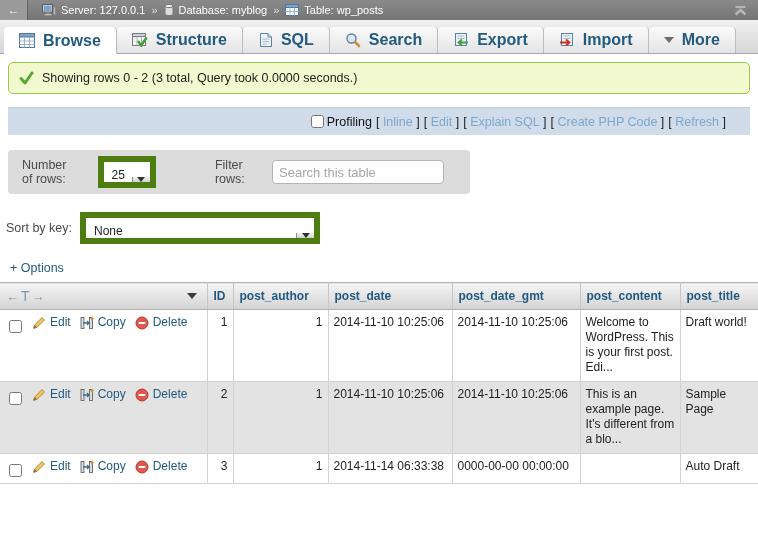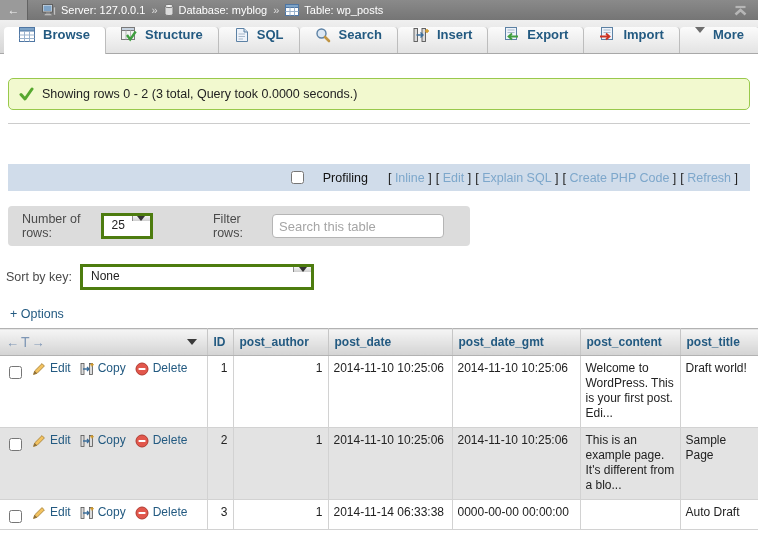--- a/index.html
+++ b/index.html
@@ -10,40 +10,40 @@
   
   .topbar{height:20px;background:linear-gradient(#8a8a8a,#757575);display:flex;align-items:center;color:#fff;font-size:11px;}
   .back{width:27px;height:20px;background:#9a9a9a;border-right:1px solid #636363;display:flex;align-items:center;justify-content:center;color:#f2f2f2;font-size:12px;cursor:pointer;}
   .crumbs{display:flex;align-items:center;gap:5px;margin-left:14px;flex:1;}
   .crumb{color:#fff;text-decoration:none;cursor:pointer;}
   .sep{color:#ddd;margin:0 1px;}
   .cicon{display:inline-flex;align-items:center;}
   .scrolltop{margin-right:10px;cursor:pointer;display:flex;align-items:center;}
   
   .tabs{height:33px;background:linear-gradient(#f0f0f0,#d6d6d6);border-bottom:1px solid #a8a8a8;display:flex;align-items:flex-end;padding-left:4px;}
-  .tab{height:26px;display:flex;align-items:flex-start;gap:8px;padding:0 15px;border-right:1px solid #bdbdbd;font-weight:bold;color:#235a81;font-size:13px;background:linear-gradient(#fbfbfb,#e3e3e3);border-radius:4px 4px 0 0;cursor:pointer;}
+  .tab{height:26px;display:flex;align-items:center;gap:8px;padding:0 15px;border-right:1px solid #bdbdbd;font-weight:bold;color:#235a81;font-size:16px;background:linear-gradient(#fbfbfb,#e3e3e3);border-radius:4px 4px 0 0;cursor:pointer;}
   .tab.active{background:#fff;height:27px;margin-bottom:-1px;border-right:1px solid #bdbdbd;}
   .ticon{display:inline-flex;align-items:center;}
   .tri-down{width:0;height:0;border-left:5px solid transparent;border-right:5px solid transparent;border-top:6px solid #6d6d6d;display:inline-block;}
   
-  .message{margin:24px 8px 13px 8px;background:#f2f9cf;border:1px solid #99c94c;border-radius:5px;padding:8px 10px;display:flex;align-items:center;gap:8px;color:#222;font-size:12.5px;}
+  .message{margin:8px 8px 13px 8px;background:#f2f9cf;border:1px solid #99c94c;border-radius:5px;padding:8px 10px;display:flex;align-items:center;gap:8px;color:#222;font-size:12.5px;}
   
   .querybox{margin:0 8px;border-top:1px solid #ccc;}
   .sqlarea{background:#f5f5f5;padding:24px 10px 20px 16px;font-family:"Liberation Mono","DejaVu Sans Mono",monospace;font-size:12.5px;}
   .kw{color:#00008b;font-weight:bold;}
   .kw.helplink{border-bottom:1px dotted #00008b;cursor:pointer;text-decoration:none;}
   .star{color:#30305a;font-weight:bold;margin:0 2px;}
   .ident{color:#990099;}
-  .profilingbar{background:#d0dcea;padding:4px 12px;text-align:right;font-size:12.5px;color:#111;display:flex;align-items:center;justify-content:flex-end;gap:16px;margin-top:40px;}
+  .profilingbar{background:#d0dcea;padding:4px 24px;text-align:right;font-size:12.5px;color:#111;display:flex;align-items:center;justify-content:flex-end;gap:0;}
   .plink{color:#7da7cb;text-decoration:none;cursor:pointer;}
   .pwrap{margin-left:4px;white-space:nowrap;}
   .brk{color:#222;}
   
   .controlsbar{margin:15px 8px 0 8px;display:inline-flex;align-items:center;gap:20px;background:#dcdcdc;border-radius:4px;padding:6px 26px 6px 14px;font-size:12.5px;color:#4a4a4a;width:422px;}
-  .sel{display:inline-flex;align-items:flex-start;border:3px solid #4d7c0f;background:#fff;height:20px;cursor:pointer;}
+  .sel{display:inline-flex;align-items:flex-end;border:6px solid #4d7c0f;background:#fff;height:20px;cursor:pointer;}
   .selval{padding:2px 8px 0 8px;font-size:12px;color:#222;white-space:nowrap;overflow:hidden;flex:1;}
   .selbtn{width:17px;background:linear-gradient(#f4f4f4,#cfcfcf);border-left:1px solid #8c8c8c;display:flex;align-items:center;justify-content:center;}
   .selbtn .tri-down{border-left-width:4px;border-right-width:4px;border-top-width:5px;border-top-color:#333;}
   .sel.rows{width:46px;}
   .filterinput{width:158px;height:22px;border:1px solid #b5b5b5;border-radius:4px;padding:0 6px;font-family:"Liberation Sans",sans-serif;font-size:13px;color:#333;}
   .filterinput::placeholder{color:#a5a5a5;}
   .sortrow{margin:18px 8px 0 2px;display:flex;align-items:center;gap:8px;font-size:12.5px;color:#4a4a4a;padding-left:4px;}
   .sel.sort{width:228px;}
   .optionslink{display:inline-block;margin:17px 0 7px 10px;color:#235a81;text-decoration:none;font-size:12.5px;cursor:pointer;}
   
@@ -152,31 +152,20 @@
     <span>SQL</span>
   </div>
   <div class="tab">
     <span class="ticon">
       <svg width="16" height="16" viewBox="0 0 16 16">
           <circle cx="6.5" cy="6.5" r="4.5" fill="#dce8f4" stroke="#5c81a4" stroke-width="1.4"></circle>
           <line x1="10" y1="10" x2="14" y2="14" stroke="#c09544" stroke-width="2.6" stroke-linecap="round"></line>
         </svg>
     </span>
     <span>Search</span>
-  </div>
-  <div class="tab">
-    <span class="ticon">
-      <svg width="16" height="16" viewBox="0 0 16 16">
-          <rect x="1" y="1.5" width="3.5" height="13" fill="#dcdcdc" stroke="#555" stroke-width="0.9"></rect>
-          <rect x="9" y="1.5" width="3.5" height="13" fill="#dcdcdc" stroke="#555" stroke-width="0.9"></rect>
-          <path d="M3.5 8 h6.5 m-2.5 -2.5 l2.5 2.5 -2.5 2.5" fill="none" stroke="#3b6e9b" stroke-width="1.4"></path>
-          <path d="M14 2 v4 M12 4 h4" stroke="#d29a2a" stroke-width="1.5"></path>
-        </svg>
-    </span>
-    <span>Insert</span>
   </div>
   <div class="tab">
     <span class="ticon">
       <svg width="16" height="15" viewBox="0 0 16 15">
           <rect x="2.5" y="0.5" width="11" height="12" fill="#eef3fa" stroke="#5c81a4"></rect>
           <line x1="4.5" y1="3" x2="11.5" y2="3" stroke="#a9b9cb"></line>
           <line x1="4.5" y1="5.5" x2="11.5" y2="5.5" stroke="#a9b9cb"></line>
           <path d="M15 9.5 h-9 m3 -3 l-3.5 3 3.5 3" fill="none" stroke="#3f9e3f" stroke-width="1.8"></path>
         </svg>
     </span>

